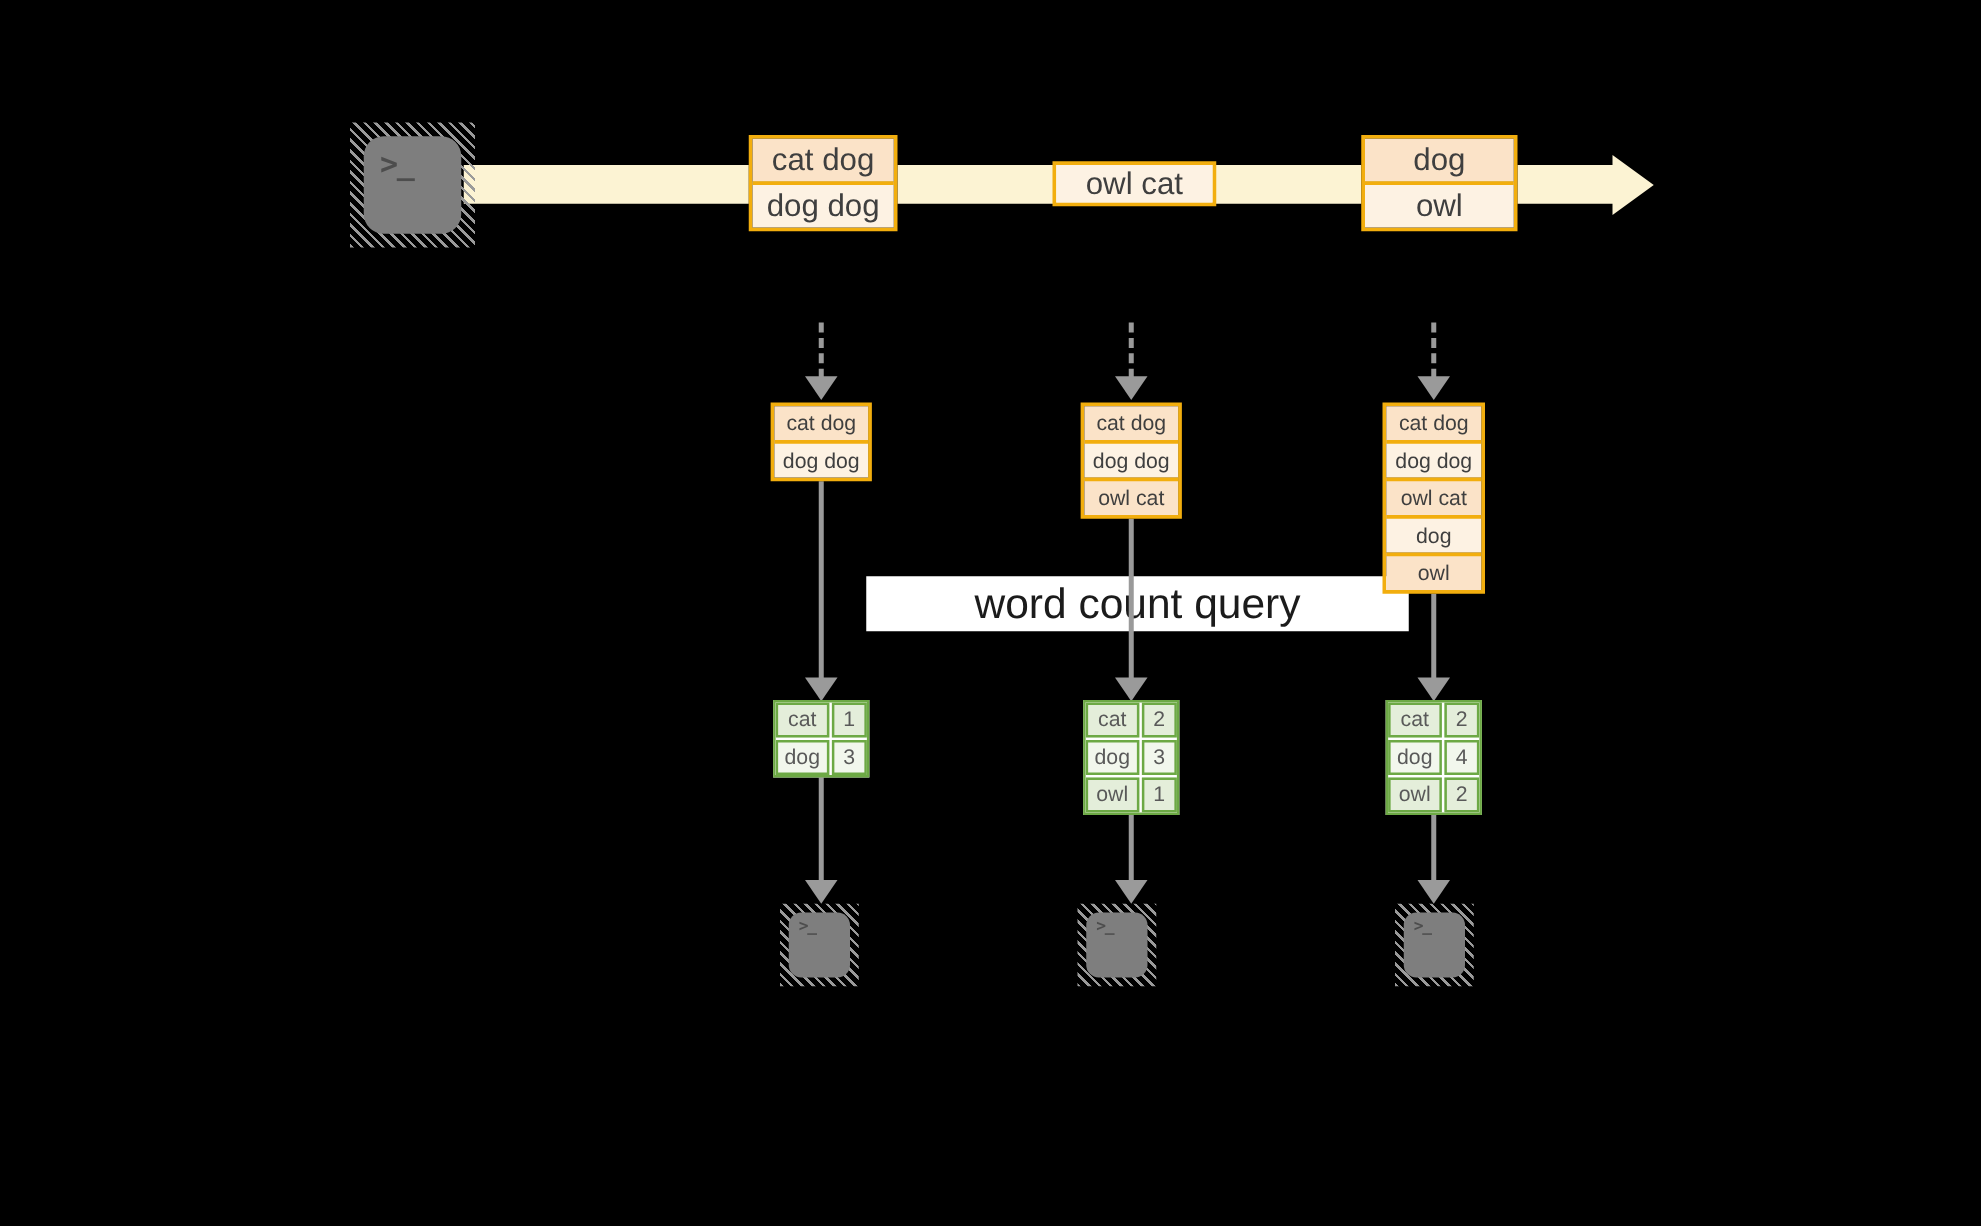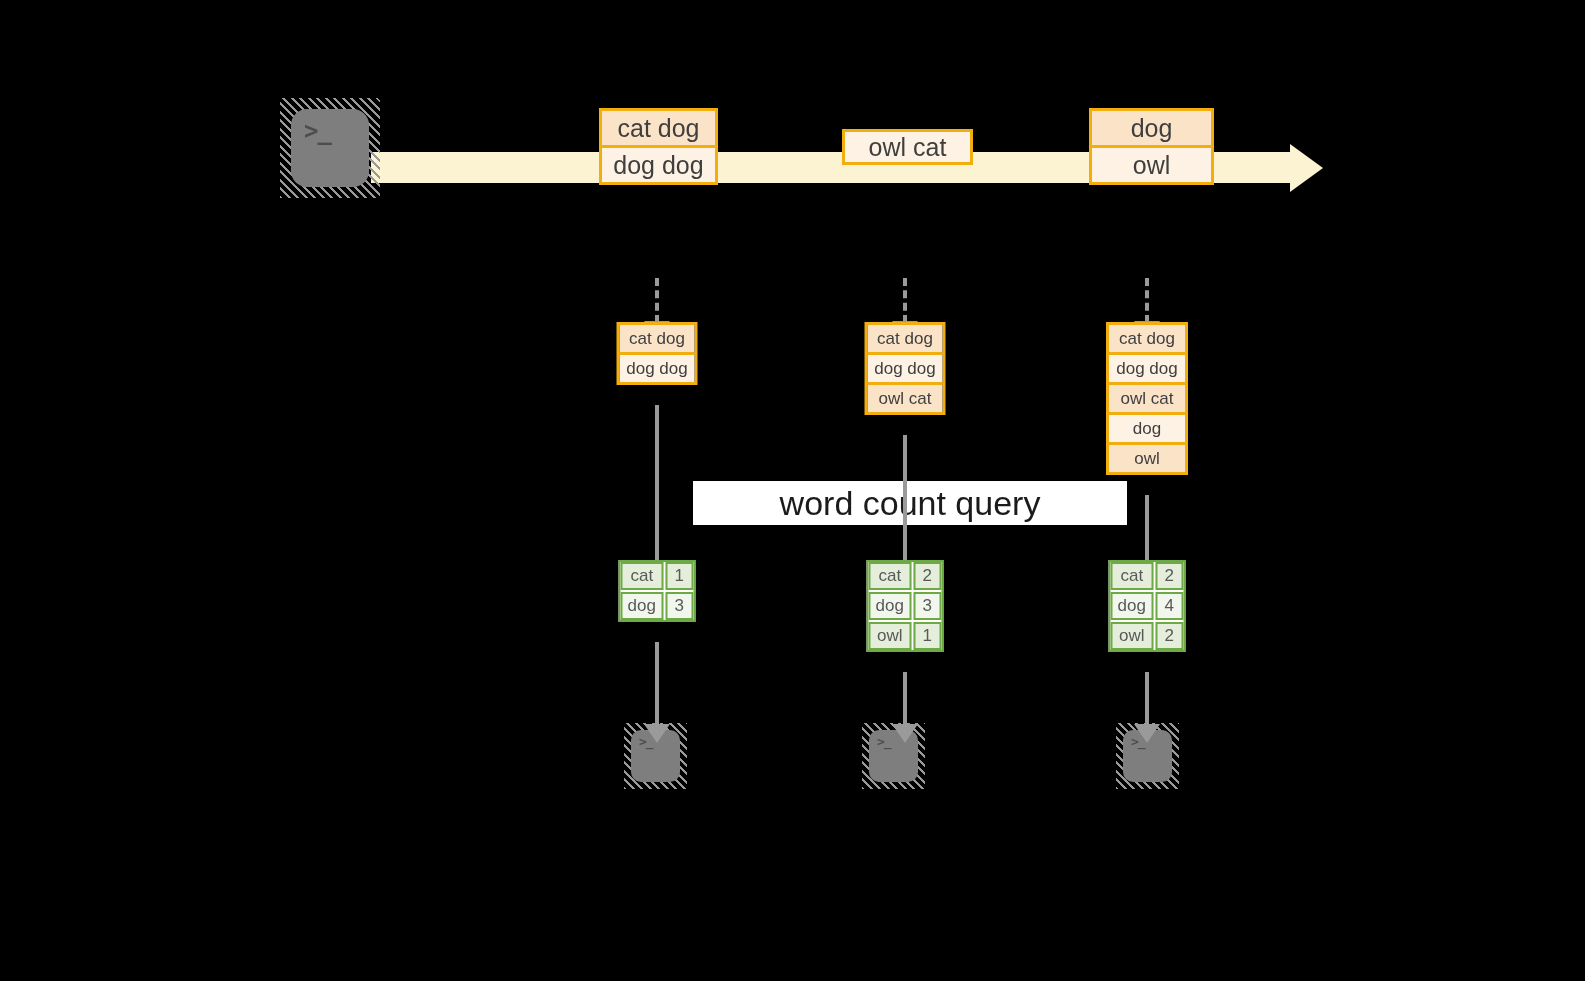--- a/index.html
+++ b/index.html
@@ -1,20 +1,20 @@
 <!DOCTYPE html>
 <html style="--amber-border: #f2ae0e; --peach-fill: #fbe3c8; --cream-fill: #fdf2e3; --stream-band: #fcf3d3; --arrow-gray: #9a9a9a; --green-border: #6da945; --cell-green-dark: #e4eeda; --cell-green-light: #f2f7ed; --terminal-gray: #7e7e7e;"><head>
 <meta charset="utf-8">
 <style>
   html,body{margin:0;padding:0;background:#000;}
   .stage{
     position:relative;width:1585px;height:981px;background:#000;overflow:hidden;
     font-family:"Liberation Sans",sans-serif;
   }
-  .abs{position:absolute;margin-top:20px;}
+  .abs{position:absolute;}
   .ccenter{position:absolute;transform:translateX(-50%);}
 
   
   .band{left:371px;top:132px;width:920px;height:31px;background:var(--stream-band,#fcf3d3);}
   .band-head{left:1290px;top:124px;width:0;height:0;
     border-top:24px solid transparent;border-bottom:24px solid transparent;
     border-left:33px solid var(--stream-band,#fcf3d3);}
 
   
   .term{position:absolute;}

